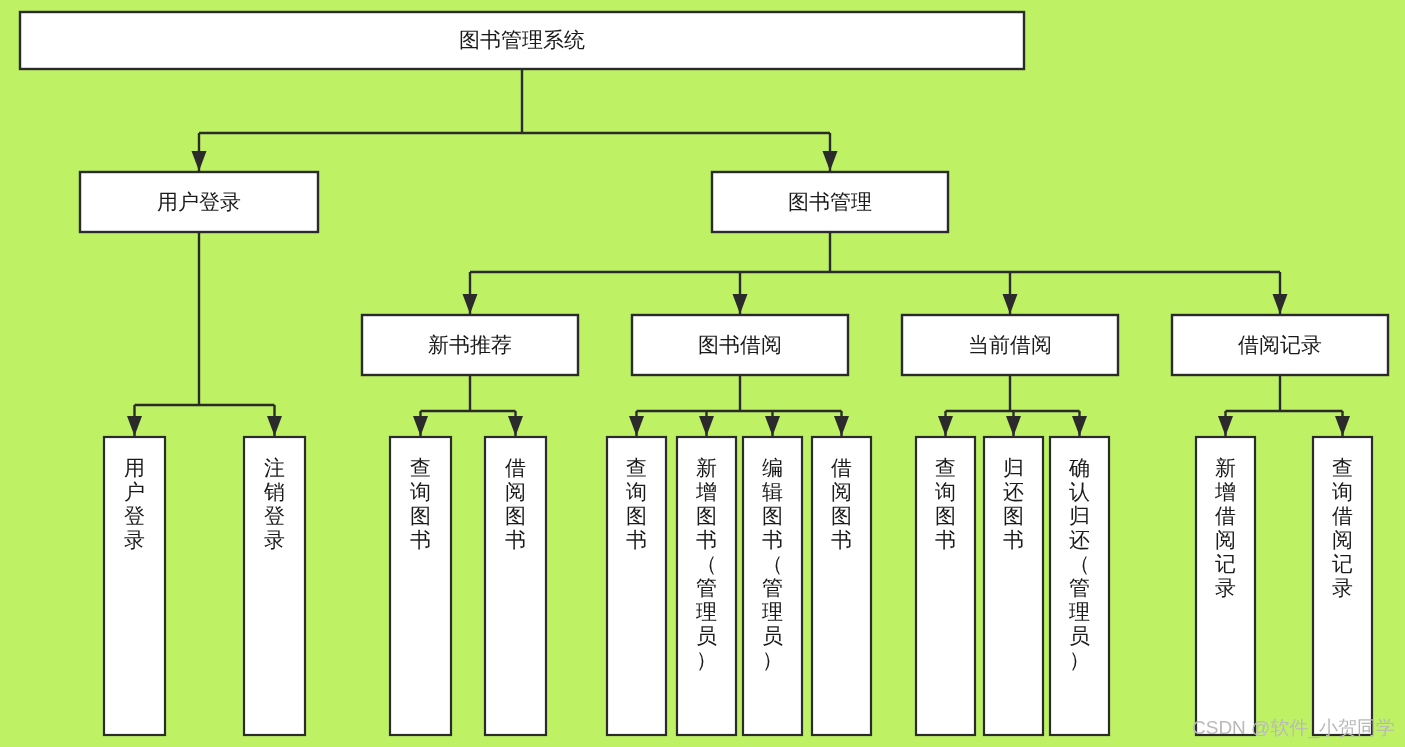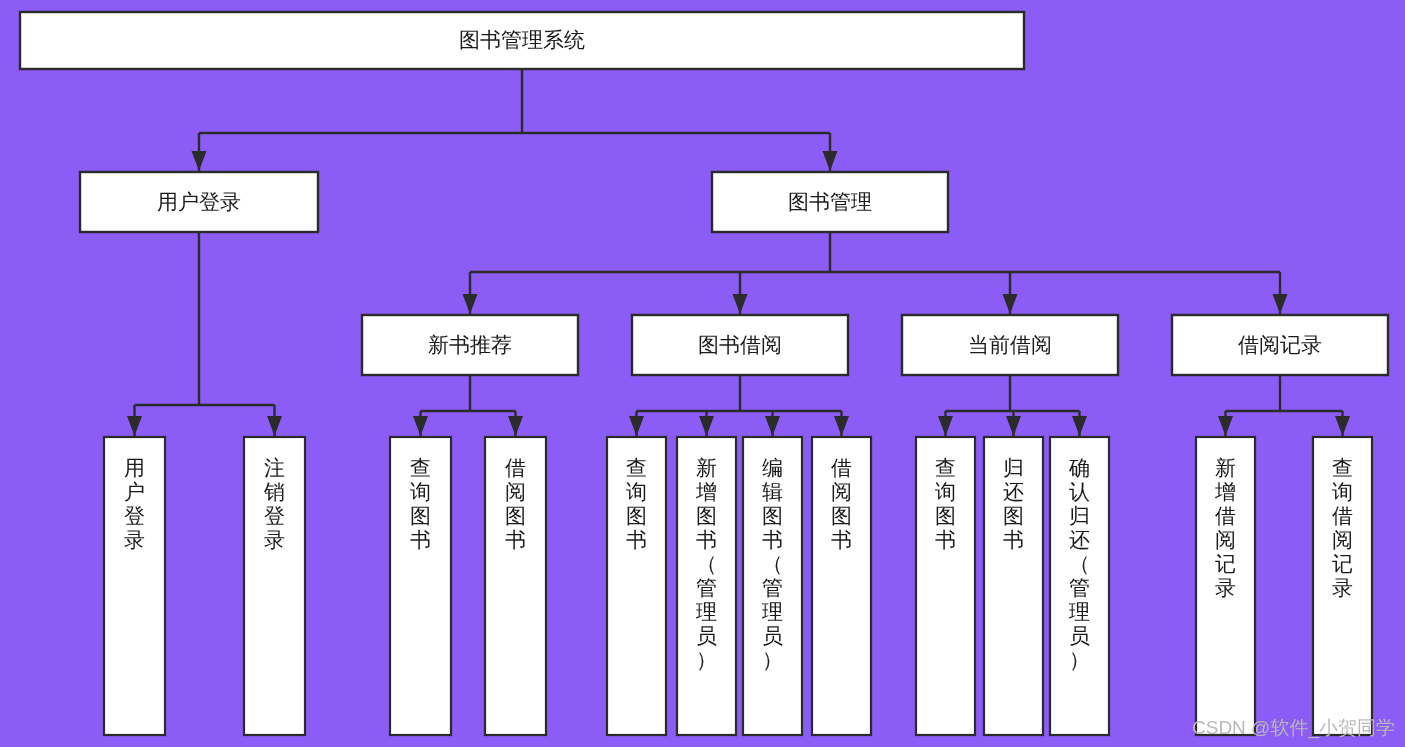--- a/index.html
+++ b/index.html
@@ -8,21 +8,21 @@
     padding: 0;
     background: #ffffff;
   }
   body {
     font-family: "Liberation Sans", "DejaVu Sans", sans-serif;
   }
   #diagram-root {
     position: relative;
     width: 1405px;
     height: 747px;
-    background: #8b5cf6;
+    background: #bef264;
     overflow: hidden;
   }
   svg.diagram-canvas {
     position: absolute;
     left: 0;
     top: 0;
     width: 1405px;
     height: 747px;
     display: block;
   }

